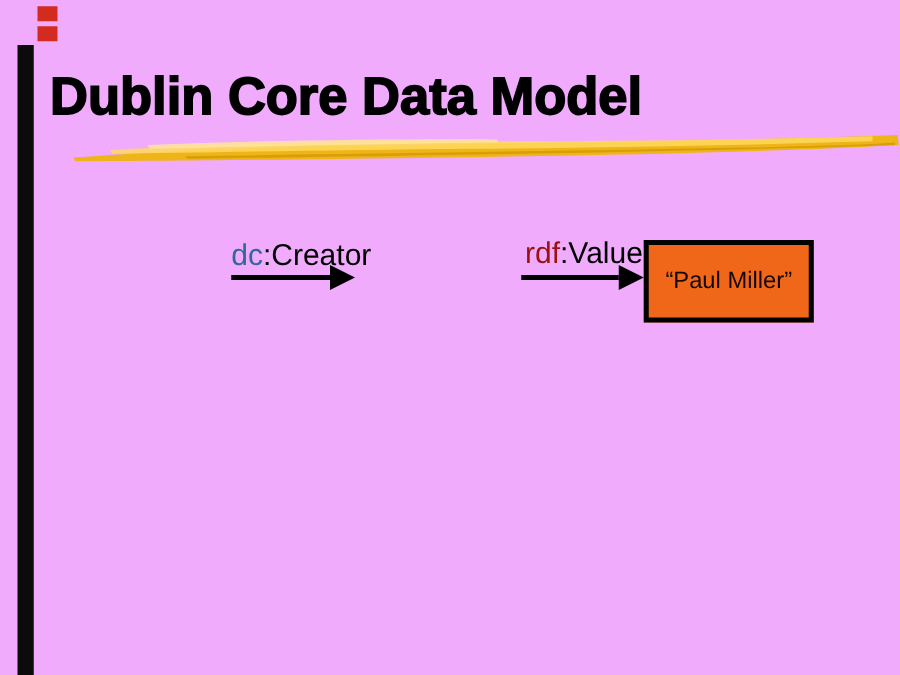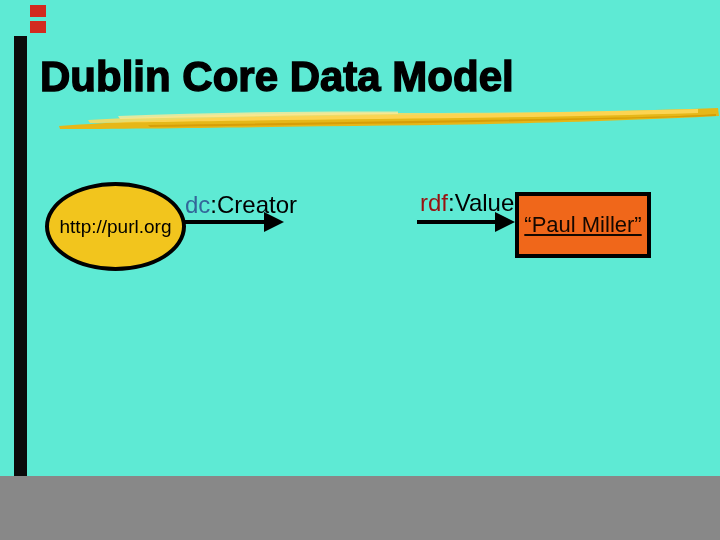--- a/index.html
+++ b/index.html
@@ -1,17 +1,17 @@
 <!DOCTYPE html>
 <html><head>
 <meta charset="utf-8">
 <style>
   html,body { margin:0; padding:0; background:#888; }
   .slide {
-    position:relative; width:720px; height:476px; background:#5eead4;
+    position:relative; width:720px; height:540px; background:#f0abfc;
     overflow:hidden; font-family:"Liberation Sans", sans-serif;
   }
   
   .bar-black  { position:absolute; left:14px; top:36px; width:13px; height:504px; background:#0b0b0b; }
   .dash-red   { position:absolute; left:30px; width:16px; height:12px; background:#d22b1f; }
   .dash-red.d1 { top:5px; }
   .dash-red.d2 { top:21px; }
   
   .title {
     position:absolute; left:40px; top:56px; font-size:42px; line-height:1;
@@ -26,21 +26,21 @@
     box-sizing:border-box;
   }
   .node-ellipse .lbl { font-size:19px; color:#000; white-space:nowrap; }
   .ell-1 { left:45px;  top:182px; width:141px; height:89px; }
   .ell-2 { left:283px; top:182px; width:134px; height:89px; }
   .node-rect {
     position:absolute; left:515px; top:192px; width:136px; height:66px;
     background:#f0671a; border:4px solid #000; box-sizing:border-box;
     display:flex; align-items:center; justify-content:center;
   }
-  .node-rect .lbl { font-size:22px; color:#140800; white-space:nowrap;text-decoration:underline; }
+  .node-rect .lbl { font-size:19px; color:#140800; white-space:nowrap; }
   .edge-line { position:absolute; height:4px; background:#000; top:220px; }
   .edge-head {
     position:absolute; top:212px; width:0; height:0;
     border-top:10px solid transparent; border-bottom:10px solid transparent;
     border-left:20px solid #000;
   }
   .line-1 { left:185px; width:80px; }
   .head-1 { left:264px; }
   .line-2 { left:417px; width:78px; }
   .head-2 { left:495px; }
@@ -61,23 +61,20 @@
 
   <div class="title">Dublin Core Data Model</div>
 
   <svg class="brush" viewBox="0 0 662 38" preserveAspectRatio="none">
     <path fill="#edb40e" opacity="0.95" d="M1,25 C70,20 150,16 260,15 C400,13 520,12 660,7 L661,15 C570,20 450,23 330,24.5 C210,26 80,28 2,28 Z"></path>
     <path fill="#ffd95c" opacity="0.85" d="M30,19 C120,14 240,12 360,12 C470,12 560,10 640,8 L640,12 C540,15 430,17 320,18 C210,19 100,21 32,22 Z"></path>
     <path fill="#ffe895" opacity="0.8" d="M60,15 C160,11 260,10 340,10.5 L340,13 C250,14 150,16 62,18 Z"></path>
     <path fill="#d59b05" opacity="0.9" d="M90,24 C220,22 380,20 540,17 C590,16 630,15 658,13 L658,15 C600,17 520,19 420,21 C300,23 170,25 92,26 Z"></path>
   </svg>
 
-  <div class="node-ellipse ell-1">
-    <span class="lbl">http://purl.org</span>
-  </div>
 
   <div class="edge-label lab-1"><span class="pfx-dc">dc</span><span>:Creator</span></div>
   <div class="edge-line line-1"></div>
   <div class="edge-head head-1"></div>
 
 
   <div class="edge-label lab-2"><span class="pfx-rdf">rdf</span><span>:Value</span></div>
   <div class="edge-line line-2"></div>
   <div class="edge-head head-2"></div>
 

